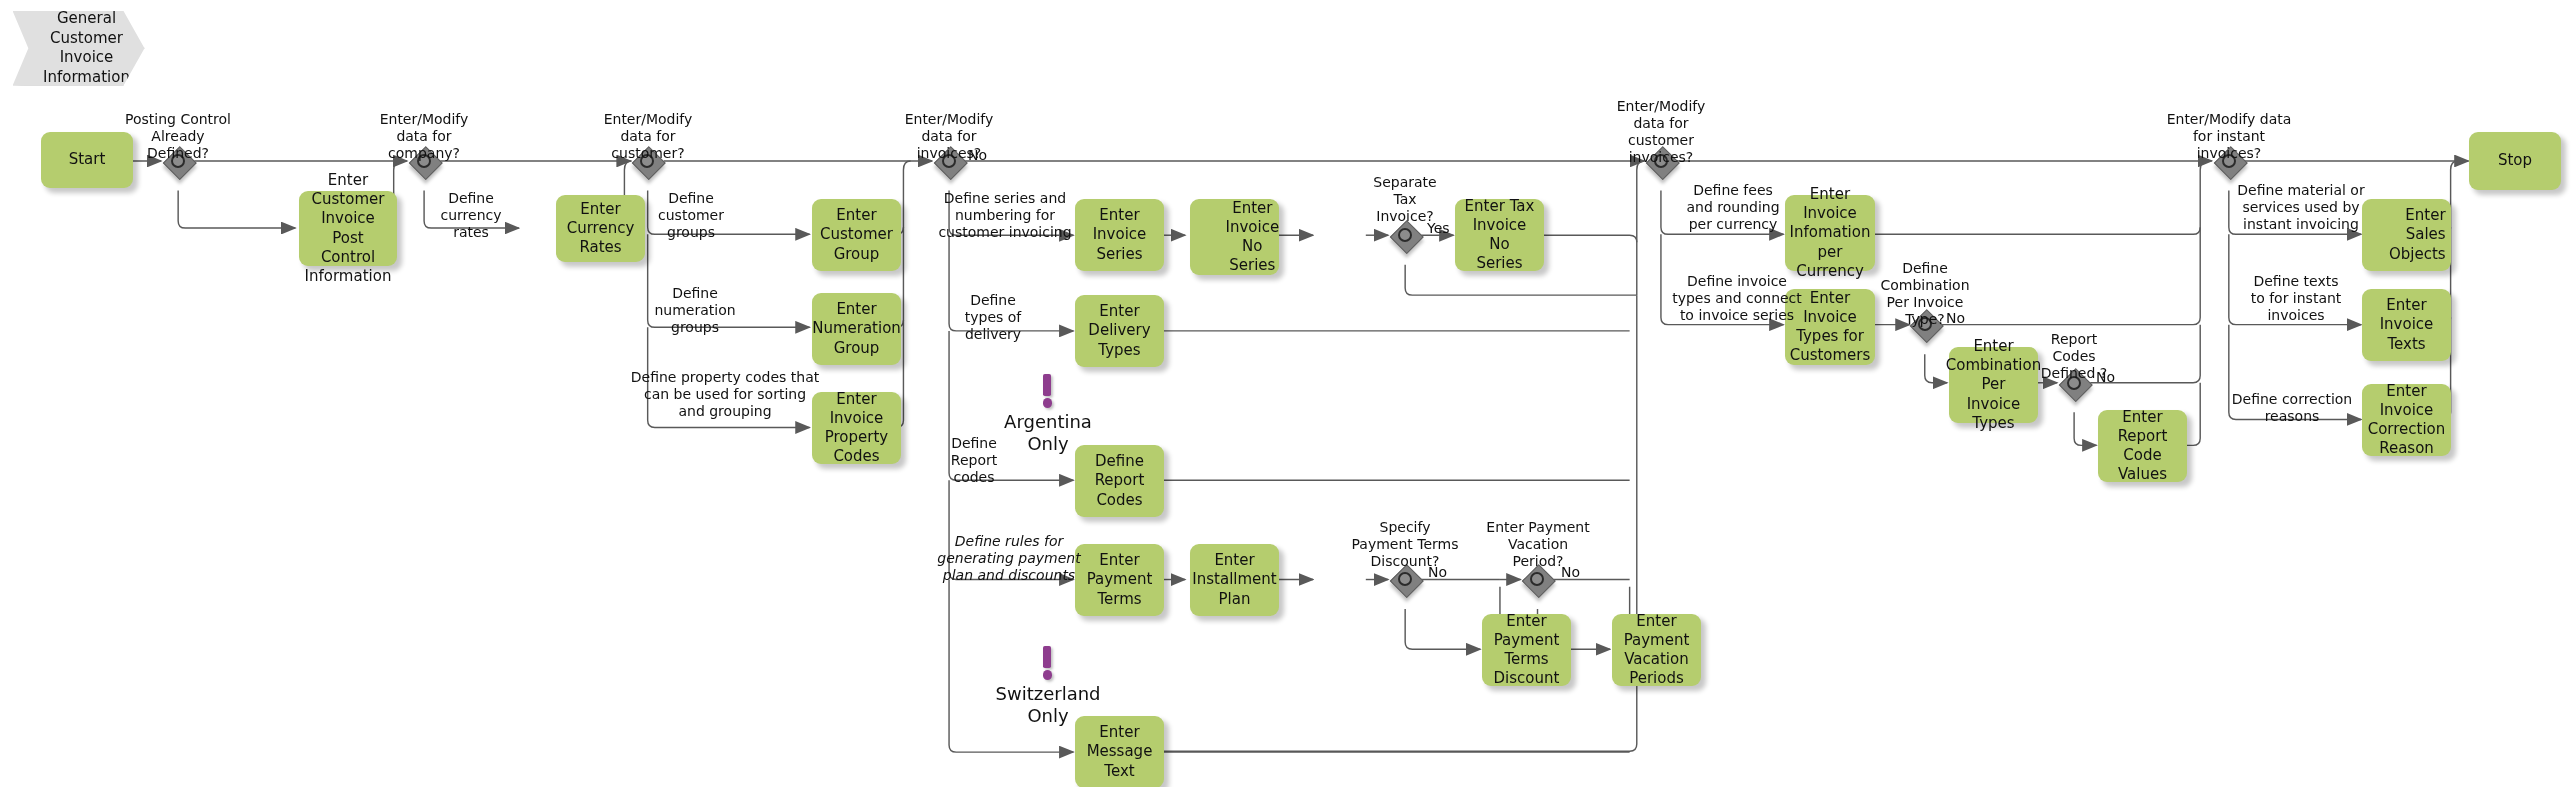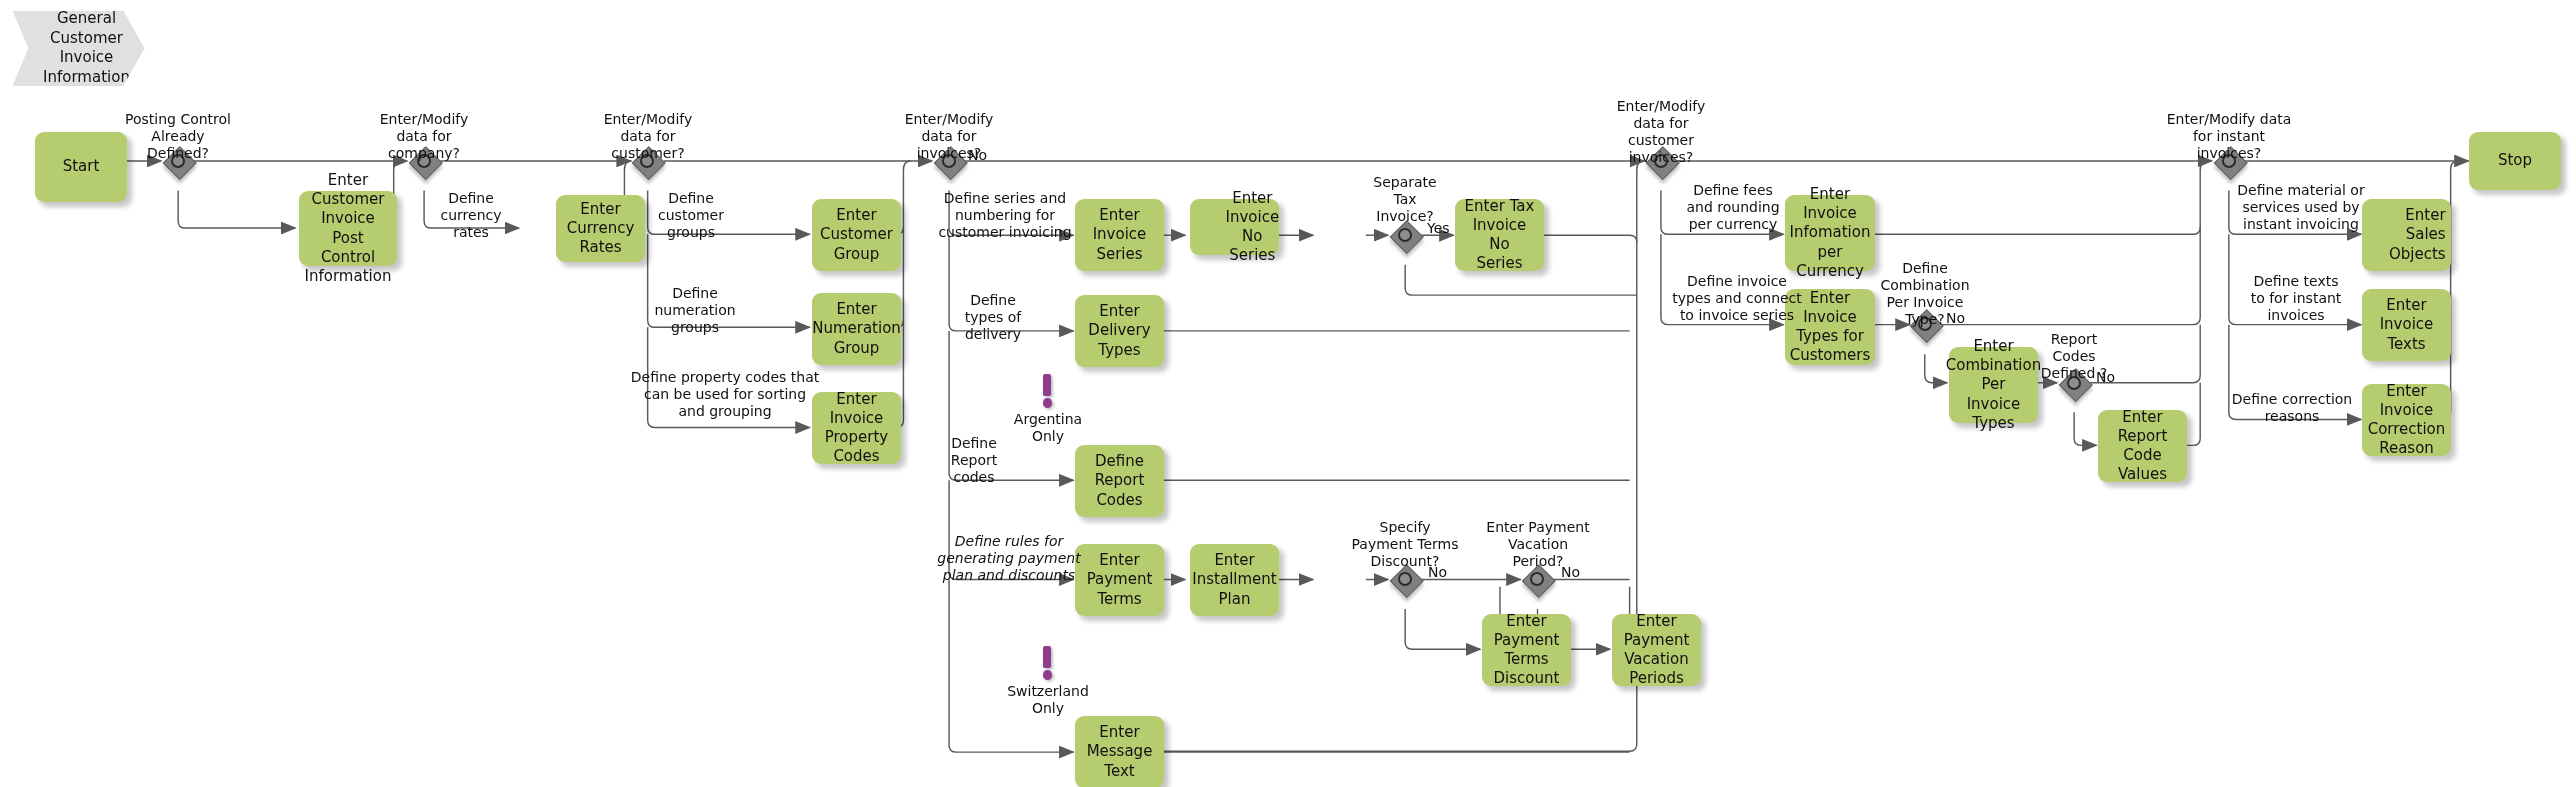--- a/index.html
+++ b/index.html
@@ -77,21 +77,21 @@
     position:absolute;left:5.4px;top:0;width:8px;height:21.5px;
     background:#8e3d8e;border-radius:1.8px;
     box-shadow:1.8px 1.8px 2.7px rgba(0,0,0,.25);
   }
   .bang .dot{
     position:absolute;left:4.5px;top:24px;width:9.8px;height:9.8px;
     background:#8e3d8e;border-radius:50%;
     box-shadow:1.8px 1.8px 2.7px rgba(0,0,0,.25);
   }
   .bang-txt{
-    position:absolute;font-size:14px;line-height:1.22;text-align:center;
+    position:absolute;font-size:18px;line-height:1.22;text-align:center;
     color:#111;white-space:pre-line;transform:translateX(-50%);
   }
 </style>
 </head>
 <body>
 
 <div id="canvas">
 
   <svg id="wires" viewBox="0 0 2880 880" xmlns="http://www.w3.org/2000/svg">
     <defs>
@@ -189,21 +189,21 @@
       <path d="M2735 363 L2732 363 Q2740 363 2740 355 L2740 254"></path>
       <path d="M2735 469 L2732 469 Q2740 469 2740 461 L2740 355"></path>
     </g>
   </svg>
 
   <div class="title-shape" style="left:12.5px;top:10.7px;width:132px;height:75px;">Specify General
 Customer Invoice
 Information
 (Activity Level)</div>
 
-  <div class="task" style="left:35px;top:132px;width:92px;height:70px;">Start</div>
+  <div class="task" style="left:41px;top:132px;width:92px;height:56px;">Start</div>
 
   <div class="task" style="left:2469px;top:132px;width:92px;height:58px;text-align:right;">Stop</div>
 
   <div class="task" style="left:299px;top:191px;width:98px;height:75px;">Enter Customer
 Invoice Post
 Control
 Information</div>
 
   <div class="task" style="left:516px;top:195px;width:89px;height:67px;margin-left:40px;">Enter Currency
 Rates</div>
@@ -214,21 +214,21 @@
   <div class="task" style="left:812px;top:293px;width:89px;height:72px;">Enter
 Numeration
 Group</div>
 
   <div class="task" style="left:812px;top:392px;width:89px;height:72px;">Enter Invoice
 Property Codes</div>
 
   <div class="task" style="left:1075px;top:199px;width:89px;height:72px;">Enter Invoice
 Series</div>
 
-  <div class="task" style="left:1190px;top:199px;width:89px;height:56px;padding-left:41px;">Enter Invoice No
+  <div class="task" style="left:1190px;top:199px;width:89px;height:76px;padding-left:41px;">Enter Invoice No
 Series</div>
 
   <div class="task" style="left:1455px;top:199px;width:89px;height:72px;">Enter Tax
 Invoice No
 Series</div>
 
   <div class="task" style="left:1075px;top:295px;width:89px;height:72px;">Enter Delivery
 Types</div>
 
   <div class="task" style="left:1075px;top:445px;width:89px;height:72px;">Define Report

